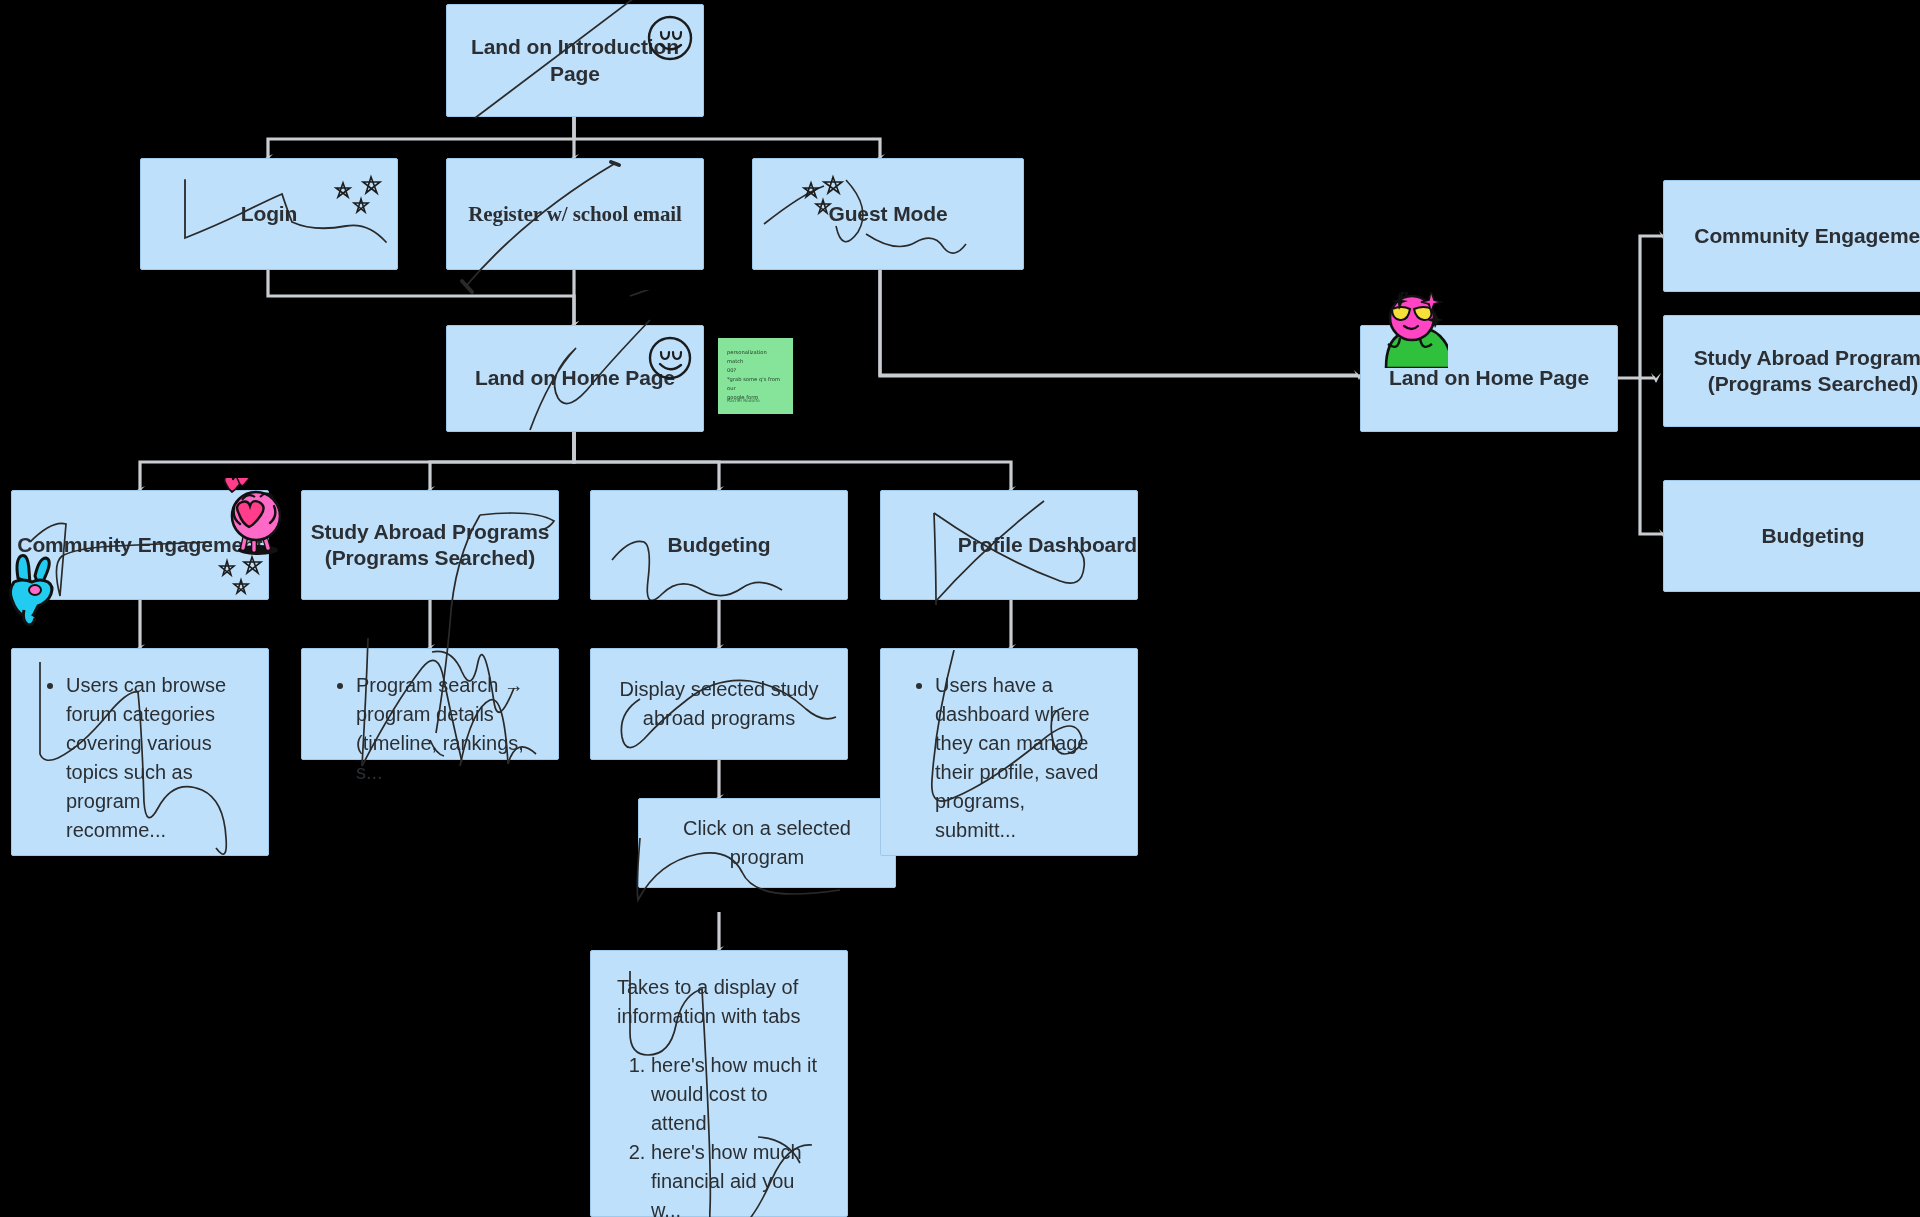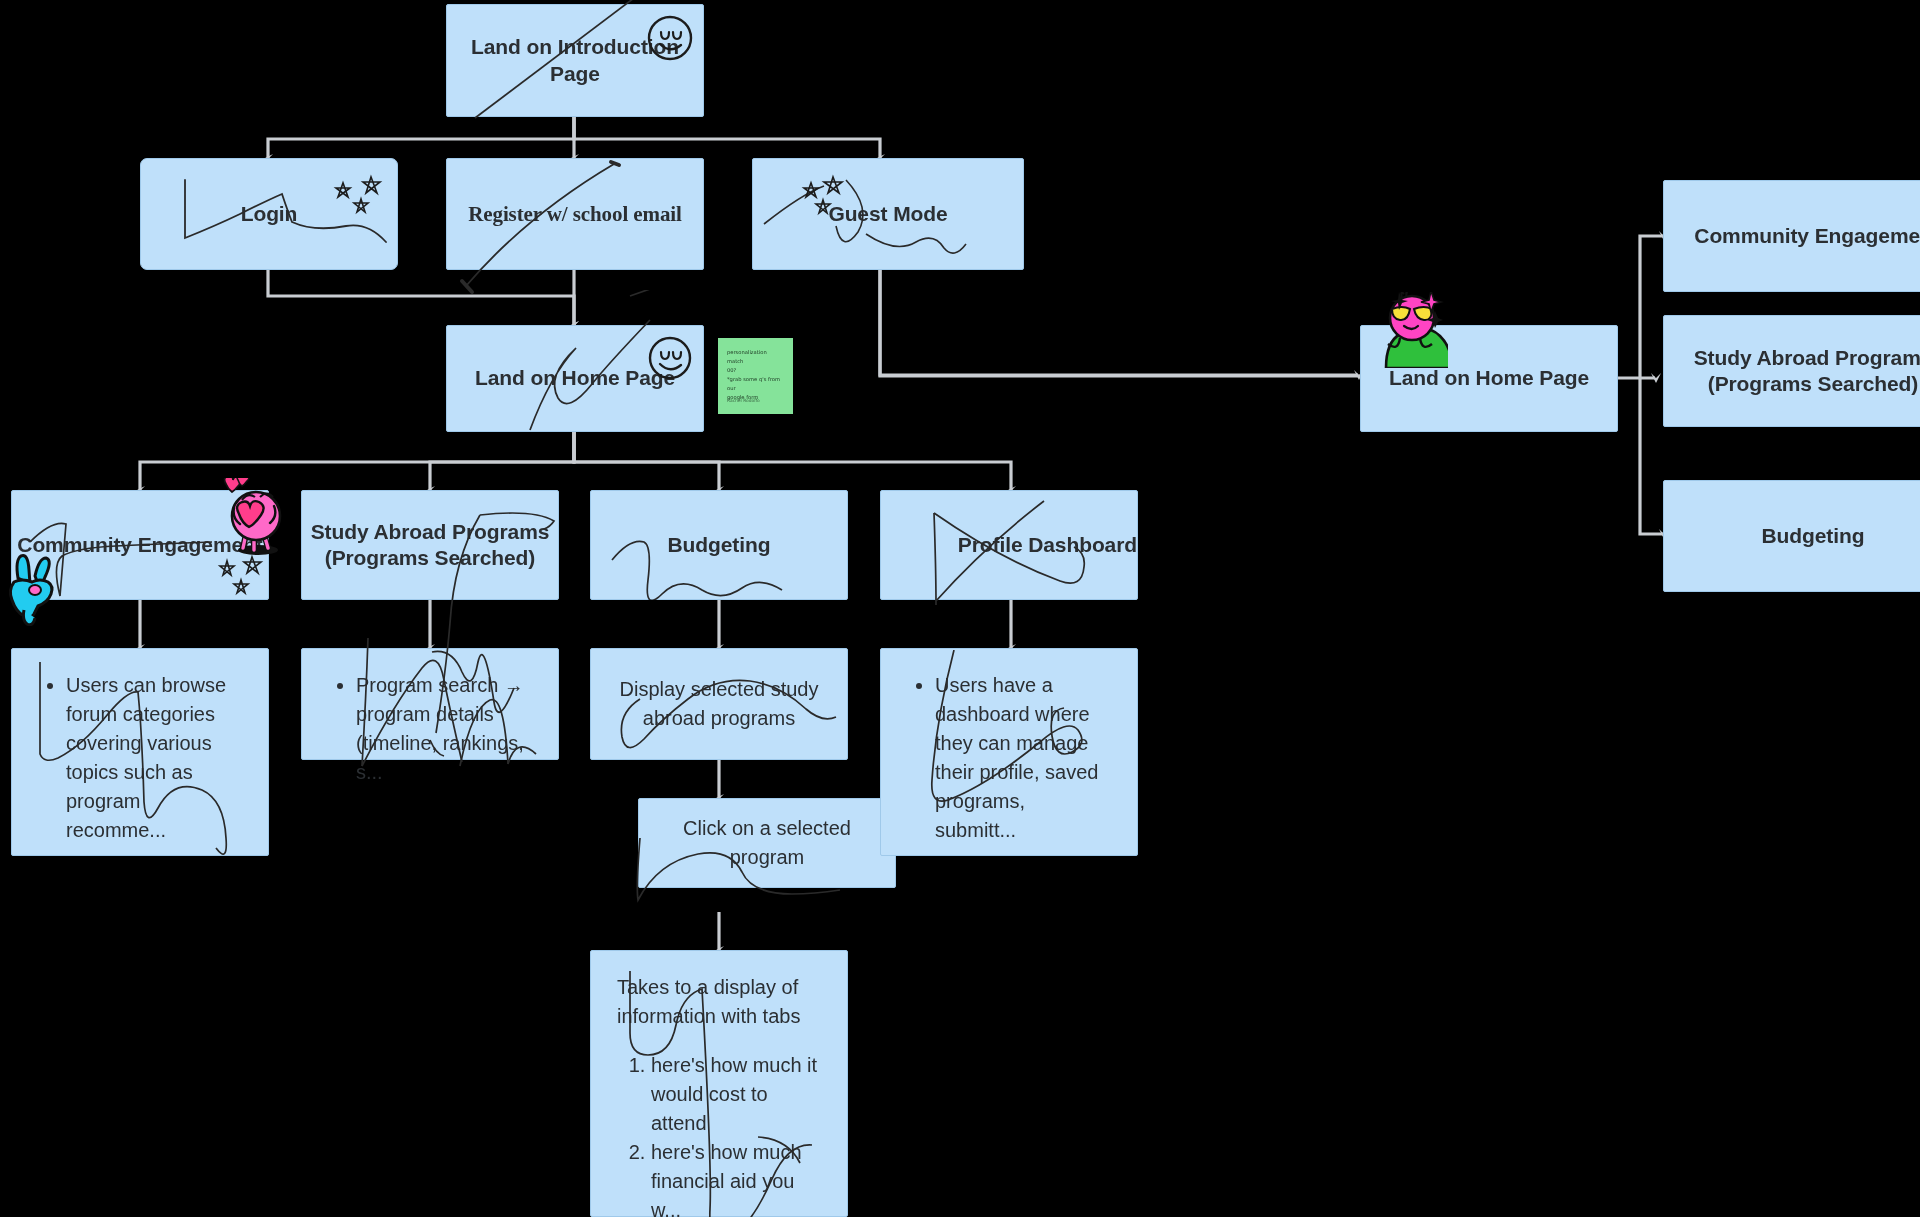--- a/index.html
+++ b/index.html
@@ -129,21 +129,21 @@
 
     <g fill="none" stroke="#c9cdd2" stroke-width="3.2">
       <path d="M880 270 L880 376 L1360 376"></path>
     </g>
   </svg>
 
   <div class="node title" style="left:446px; top:4px; width:258px; height:113px;">
     <span>Land on Introduction Page</span>
   </div>
 
-  <div class="node title" style="left:140px; top:158px; width:258px; height:112px;border-radius:7px;">
+  <div class="node title" style="left:140px; top:158px; width:258px; height:112px;">
     <span>Login</span>
   </div>
 
   <div class="node title" style="left:446px; top:158px; width:258px; height:112px;font-family:Liberation Serif, serif;">
     <span>Register w/ school email</span>
   </div>
 
   <div class="node title" style="left:752px; top:158px; width:272px; height:112px;">
     <span>Guest Mode</span>
   </div>

